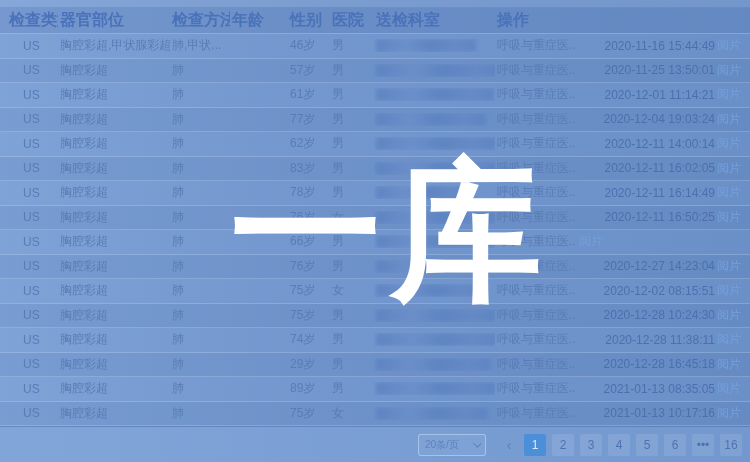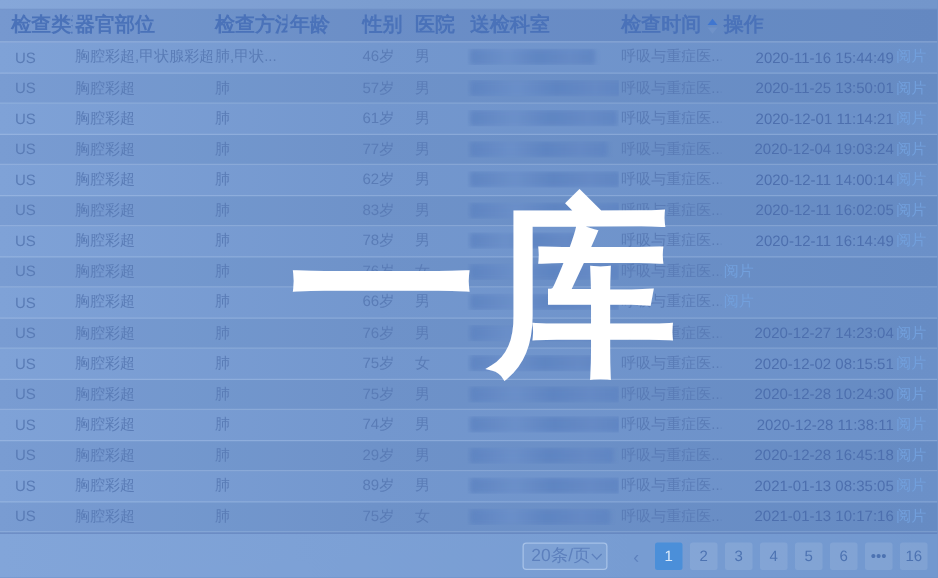--- a/index.html
+++ b/index.html
@@ -44,21 +44,21 @@
     border-bottom: 1px solid rgba(225,238,255,0.22);
   }
   .tr.alt { background: rgba(25,50,110,0.05); }
   .td {
     font-size: 12px;
     color: #5a7cb6;
     white-space: nowrap;
     overflow: hidden;
     padding-left: 2px;
   }
-  .td:first-child { padding-left: 12px; }
+  .td:first-child { padding-left: 23px; }
   .td.time { color: #4d6fae; text-align: right; }
   .td.action a {
     color: #72a0dd;
     text-decoration: none;
     font-size: 12px;
     cursor: pointer;
   }
   .redact {
     height: 13px;
     border-radius: 2px;
@@ -112,21 +112,21 @@
     justify-content: flex-end;
     padding-right: 8px;
     gap: 6px;
   }
   .page-size-select {
     width: 68px; height: 22px;
     border: 1px solid rgba(215,232,255,0.45);
     border-radius: 3px;
     background: rgba(255,255,255,0.05);
     color: #5d80bd;
-    font-size: 14px;
+    font-size: 10px;
     display: flex;
     align-items: center;
     justify-content: space-between;
     padding: 0 6px;
     cursor: pointer;
   }
   .select-caret {
     width: 6px; height: 6px;
     border-right: 1.5px solid #5d80bd;
     border-bottom: 1.5px solid #5d80bd;
@@ -165,26 +165,20 @@
   <div class="top-strip"></div>
 
   <div class="grid-row thead">
     <div class="th">检查类型</div>
     <div class="th">器官部位</div>
     <div class="th">检查方法</div>
     <div class="th">年龄</div>
     <div class="th">性别</div>
     <div class="th">医院</div>
     <div class="th">送检科室</div>
-    <div class="th">
-      <span>检查时间</span><span class="sort-carets">
-          <span class="caret-up"></span>
-          <span class="caret-down"></span>
-        </span>
-    </div>
     <div class="th">操作</div>
   </div>
 
   <div class="tbody">
       <div class="grid-row tr">
       <div class="td">US</div>
       <div class="td">胸腔彩超,甲状腺彩超</div>
       <div class="td">肺,甲状...</div>
       <div class="td"></div>
       <div class="td">46岁</div>
@@ -298,20 +292,21 @@
       <div class="td">US</div>
       <div class="td">胸腔彩超</div>
       <div class="td">肺</div>
       <div class="td"></div>
       <div class="td">76岁</div>
       <div class="td">女</div>
       <div class="td">
         <div class="redact" style="width: 120px;"></div>
       </div>
       <div class="td">呼吸与重症医...</div>
+      <div class="td time">2020-12-11 16:50:25</div>
       <div class="td action">
         <a>阅片</a>
       </div>
     </div>
       <div class="grid-row tr">
       <div class="td">US</div>
       <div class="td">胸腔彩超</div>
       <div class="td">肺</div>
       <div class="td"></div>
       <div class="td">66岁</div>

